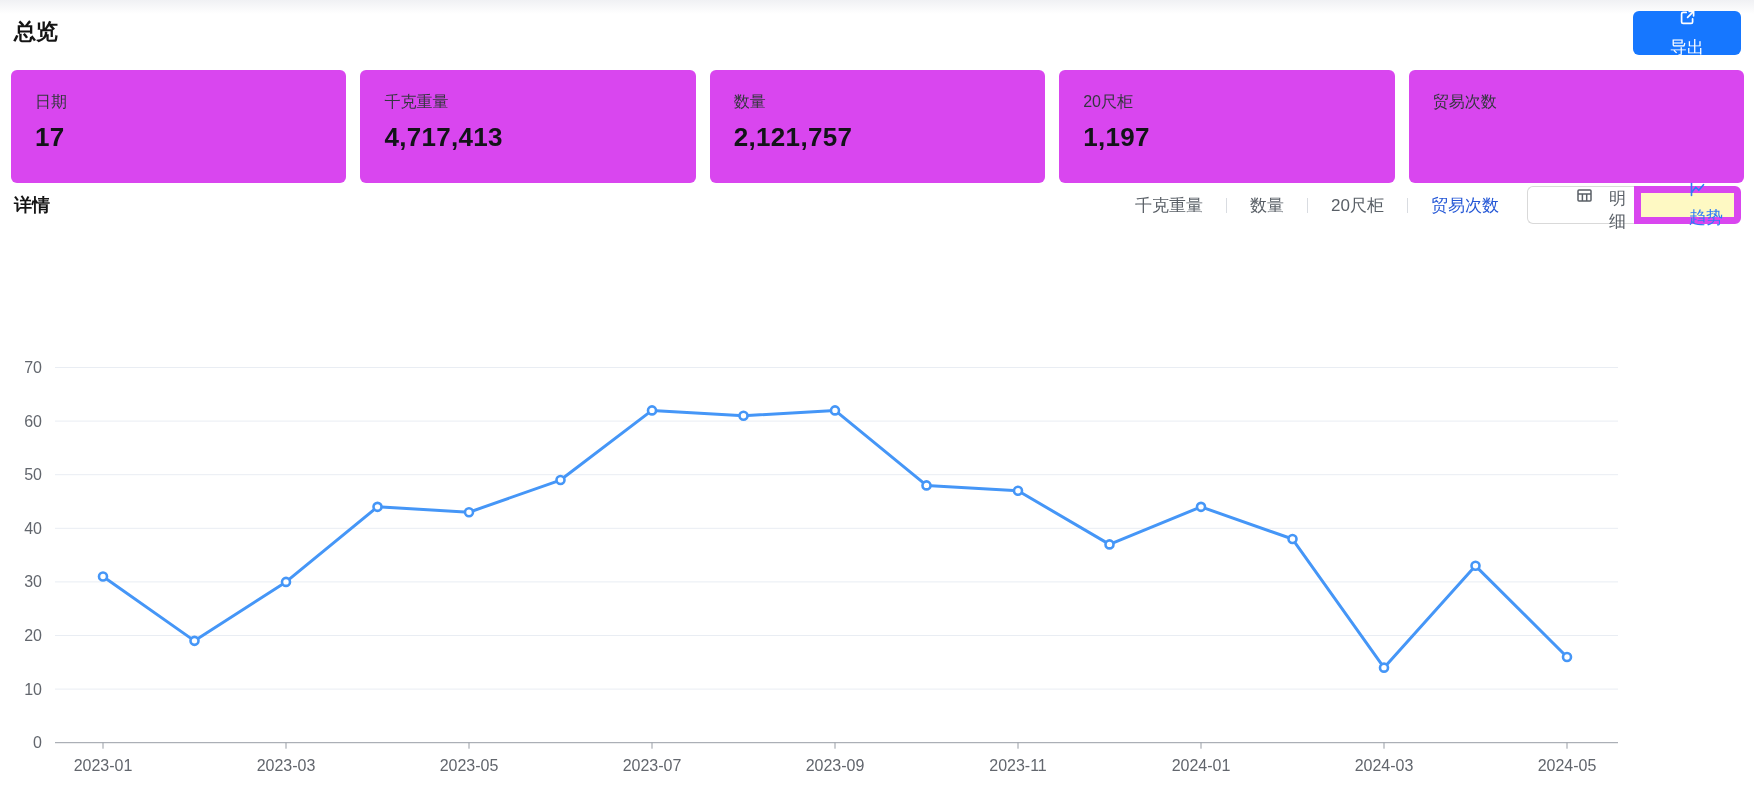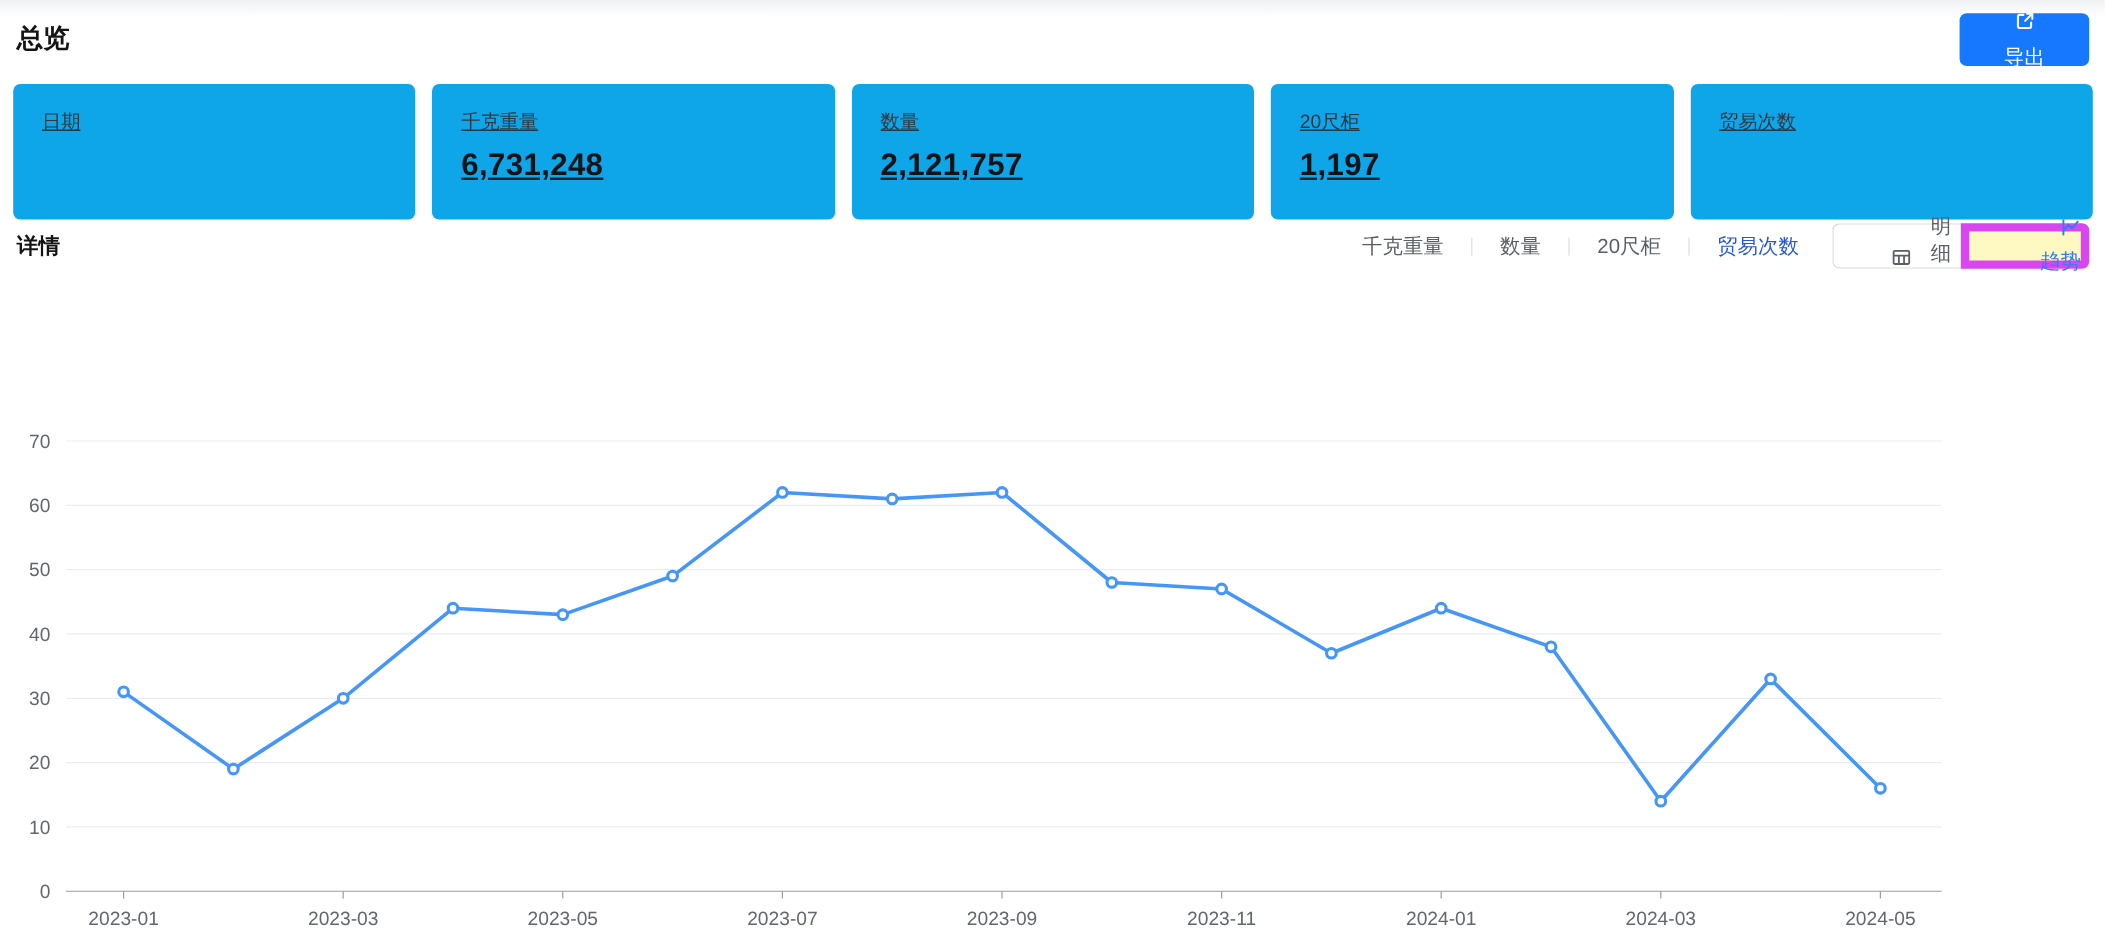--- a/index.html
+++ b/index.html
@@ -13,35 +13,35 @@
   .ov-title { position:absolute; left:14px; top:17px; font-size:22px; font-weight:700; color:#141414; }
   .export-btn { position:absolute; left:1633px; top:11px; width:108px; height:44px;
     background:#1677ff; border:none; border-radius:6px; color:#fff; font-size:17px;
     display:flex; align-items:center; justify-content:center; gap:9px; cursor:pointer;
     font-family:inherit;flex-direction:column; }
   .export-btn svg { display:block; }
 
   
   .cards { position:absolute; left:11px; top:70px; width:1733px; height:113px;
     display:flex; gap:14px; }
-  .card { flex:1 1 0; background:#0ea5e9; border-radius:6px; padding:22px 24px 0 24px;text-decoration:underline; }
+  .card { flex:1 1 0; background:#d946ef; border-radius:6px; padding:22px 24px 0 24px; }
   .card .label { font-size:16px; color:#33373d; }
   .card .value { margin-top:9px; font-size:26px; font-weight:700; color:#121418; letter-spacing:.3px; }
 
   
   .details-row { position:absolute; left:14px; top:185px; width:1727px; height:40px;
     display:flex; align-items:center; }
   .dt-title { font-size:18px; font-weight:700; color:#141414; }
   .spacer { flex:1; }
   .metric-tabs { display:flex; align-items:center; gap:0; margin-right:26px; }
   .metric-tab { font-size:17px; color:#595f66; padding:0 2px; cursor:pointer; white-space:nowrap; }
   .metric-tab.active { color:#2457d6; }
   .tab-sep { width:1px; height:15px; background:#d9dce1; margin:0 21px; }
   .seg-control { display:flex; height:38px; }
-  .seg-btn { width:107px; height:38px; display:flex; align-items:flex-end; justify-content:center;
+  .seg-btn { width:107px; height:38px; display:flex; align-items:flex-start; justify-content:center;
     gap:8px; font-size:17px; cursor:pointer; background:#fff; border:1px solid #d9d9d9;
     color:#595f66; font-family:inherit;padding-left:48px; }
   .seg-btn.first { border-radius:6px 0 0 6px; border-right:none; }
   .seg-btn.last { border-radius:0 6px 6px 0; }
   .seg-btn.active { background:#fef9c3; border:7px solid #d946ef; color:#2e7cf6;flex-direction:column; }
   .seg-btn svg { display:block; }
 
   
   .chart-wrap { position:absolute; left:0; top:290px; width:1754px; height:500px; }
   .chart-wrap svg text { font-family:"Liberation Sans","DejaVu Sans",sans-serif; }
@@ -59,24 +59,25 @@
       <path d="M11.2 3.4h4.4v4.4"></path>
       <path d="M15.3 3.7L9.6 9.4"></path>
     </svg>
   </span>
   <span>导出</span>
 </button>
 
 <div class="cards">
   <div class="card">
     <div class="label">日期</div>
+    <div class="value">17</div>
   </div>
   <div class="card">
     <div class="label">千克重量</div>
-    <div class="value">6,731,248</div>
+    <div class="value">4,717,413</div>
   </div>
   <div class="card">
     <div class="label">数量</div>
     <div class="value">2,121,757</div>
   </div>
   <div class="card">
     <div class="label">20尺柜</div>
     <div class="value">1,197</div>
   </div>
   <div class="card">

